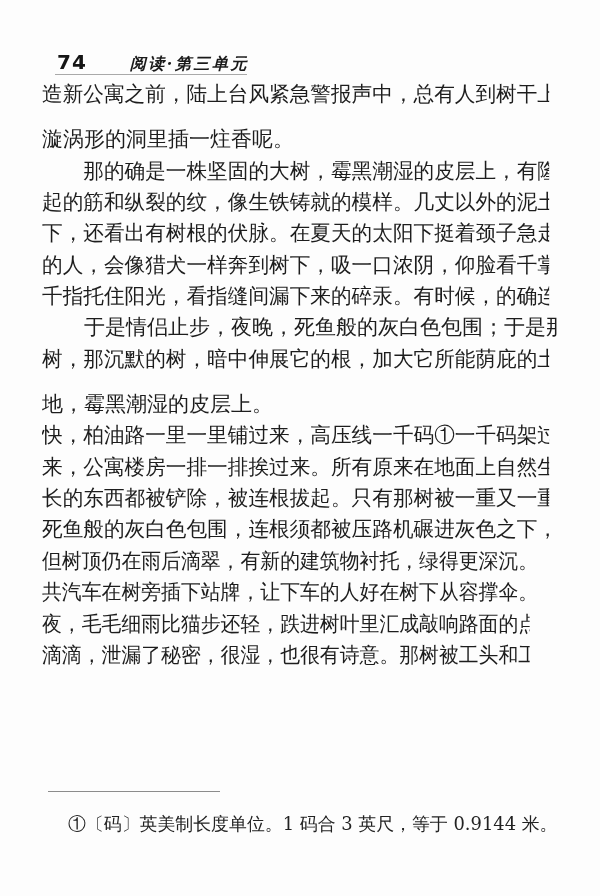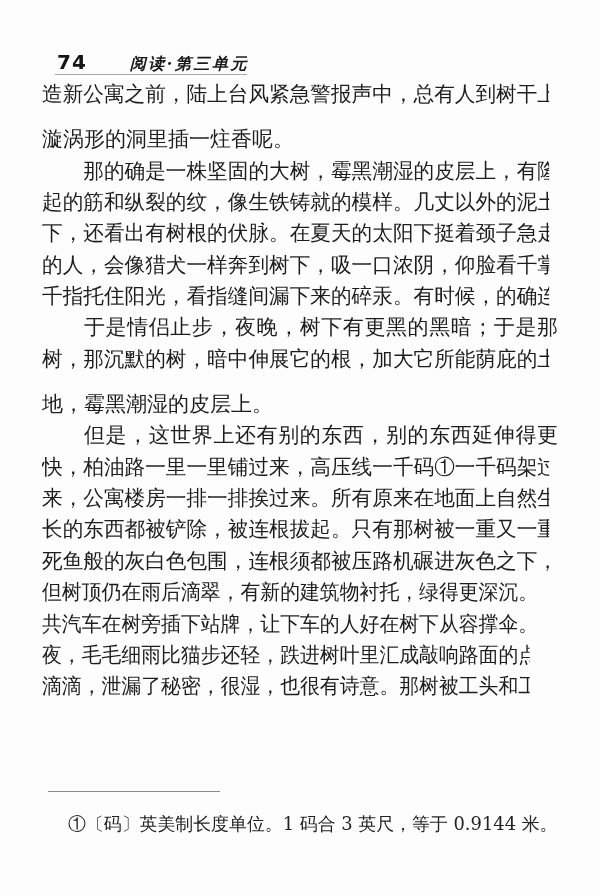--- a/index.html
+++ b/index.html
@@ -127,27 +127,26 @@
     <p>
       <span class="line indent" style="transform: scaleX(0.982857);">那的确是一株坚固的大树，霉黑潮湿的皮层上，有隆</span>
       <span class="line" style="transform: scaleX(0.982857);">起的筋和纵裂的纹，像生铁铸就的模样。几丈以外的泥土</span>
       <span class="line" style="transform: scaleX(0.982857);">下，还看出有树根的伏脉。在夏天的太阳下挺着颈子急走</span>
       <span class="line" style="transform: scaleX(0.982857);">的人，会像猎犬一样奔到树下，吸一口浓阴，仰脸看千掌</span>
       <span class="line" style="transform: scaleX(0.982857);">千指托住阳光，看指缝间漏下来的碎汞。有时候，的确连</span>
     </p>
 
 
     <p>
-      <span class="line indent">于是情侣止步，夜晚，树下有更黑的黑暗；于是那</span>
+      <span class="line indent">于是情侣止步，夜晚，死鱼般的灰白色包围；于是那</span>
       <span class="line" style="transform: scaleX(0.982857);">树，那沉默的树，暗中伸展它的根，加大它所能荫庇的土</span>
       <span class="line line-end">地，霉黑潮湿的皮层上。</span>
     </p>
 
     <p>
-      <span class="line indent">但是，这世界上还有别的东西，别的东西延伸得更</span>
       <span class="line" style="transform: scaleX(0.982857);">快，柏油路一里一里铺过来，高压线一千码①一千码架过</span>
       <span class="line" style="transform: scaleX(0.982857);">来，公寓楼房一排一排挨过来。所有原来在地面上自然生</span>
       <span class="line" style="transform: scaleX(0.982857);">长的东西都被铲除，被连根拔起。只有那树被一重又一重</span>
       <span class="line" style="transform: scaleX(0.982857);">死鱼般的灰白色包围，连根须都被压路机碾进灰色之下，</span>
       <span class="line" style="transform: scaleX(0.945055);">但树顶仍在雨后滴翠，有新的建筑物衬托，绿得更深沉。公</span>
       <span class="line" style="transform: scaleX(0.945055);">共汽车在树旁插下站牌，让下车的人好在树下从容撑伞。入</span>
       <span class="line" style="transform: scaleX(0.945055);">夜，毛毛细雨比猫步还轻，跌进树叶里汇成敲响路面的点点</span>
       <span class="line" style="transform: scaleX(0.945055);">滴滴，泄漏了秘密，很湿，也很有诗意。那树被工头和工务</span>
     </p>
 

